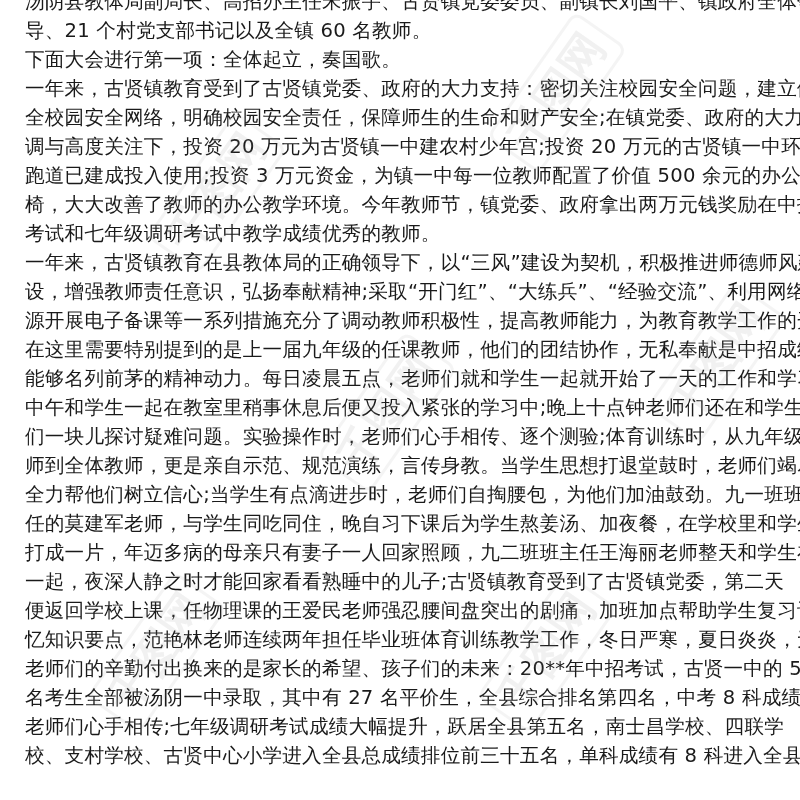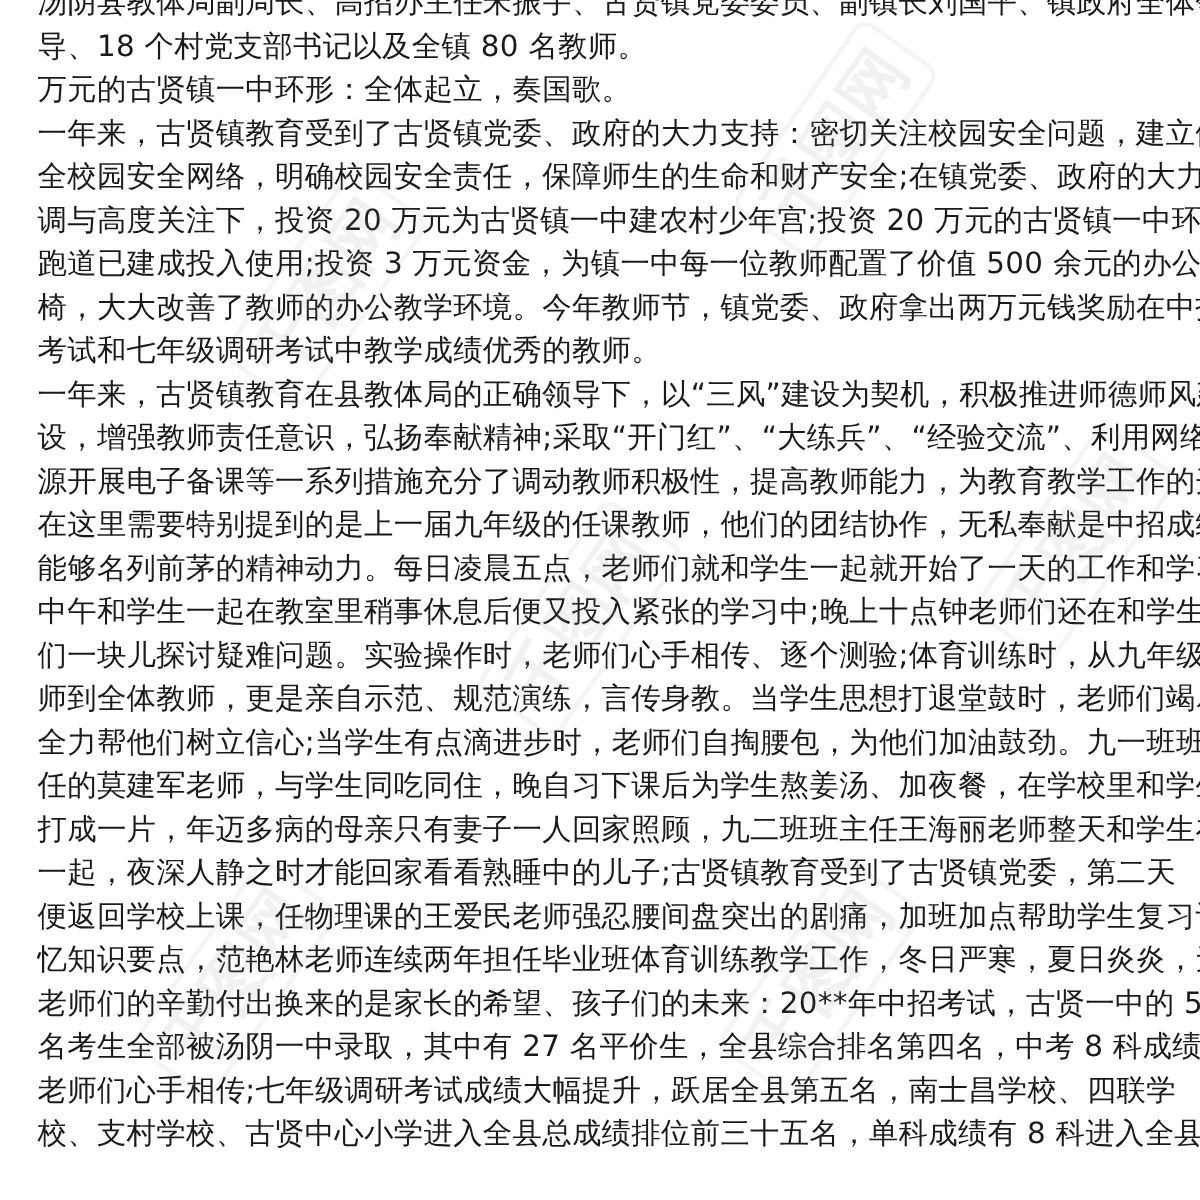--- a/index.html
+++ b/index.html
@@ -46,22 +46,22 @@
     border-radius: 10px;
     padding: 0 8px;
   }
 </style>
 </head>
 <body>
 
 <div class="page">
   <div class="lines">
     <div class="line">汤阴县教体局副局长、高招办主任宋振宇、古贤镇党委委员、副镇长刘国平、镇政府全体领</div>
-    <div class="line">导、18 个村党支部书记以及全镇 80 名教师。</div>
-    <div class="line">万元的古贤镇一中环形：全体起立，奏国歌。</div>
+    <div class="line">导、21 个村党支部书记以及全镇 60 名教师。</div>
+    <div class="line">下面大会进行第一项：全体起立，奏国歌。</div>
     <div class="line">一年来，古贤镇教育受到了古贤镇党委、政府的大力支持：密切关注校园安全问题，建立健</div>
     <div class="line">全校园安全网络，明确校园安全责任，保障师生的生命和财产安全;在镇党委、政府的大力协</div>
     <div class="line">调与高度关注下，投资 20 万元为古贤镇一中建农村少年宫;投资 20 万元的古贤镇一中环形</div>
     <div class="line">跑道已建成投入使用;投资 3 万元资金，为镇一中每一位教师配置了价值 500 余元的办公桌、</div>
     <div class="line">椅，大大改善了教师的办公教学环境。今年教师节，镇党委、政府拿出两万元钱奖励在中招</div>
     <div class="line">考试和七年级调研考试中教学成绩优秀的教师。</div>
     <div class="line">一年来，古贤镇教育在县教体局的正确领导下，以“三风”建设为契机，积极推进师德师风建</div>
     <div class="line">设，增强教师责任意识，弘扬奉献精神;采取“开门红”、“大练兵”、“经验交流”、利用网络资</div>
     <div class="line">源开展电子备课等一系列措施充分了调动教师积极性，提高教师能力，为教育教学工作的开</div>
     <div class="line">在这里需要特别提到的是上一届九年级的任课教师，他们的团结协作，无私奉献是中招成绩</div>

